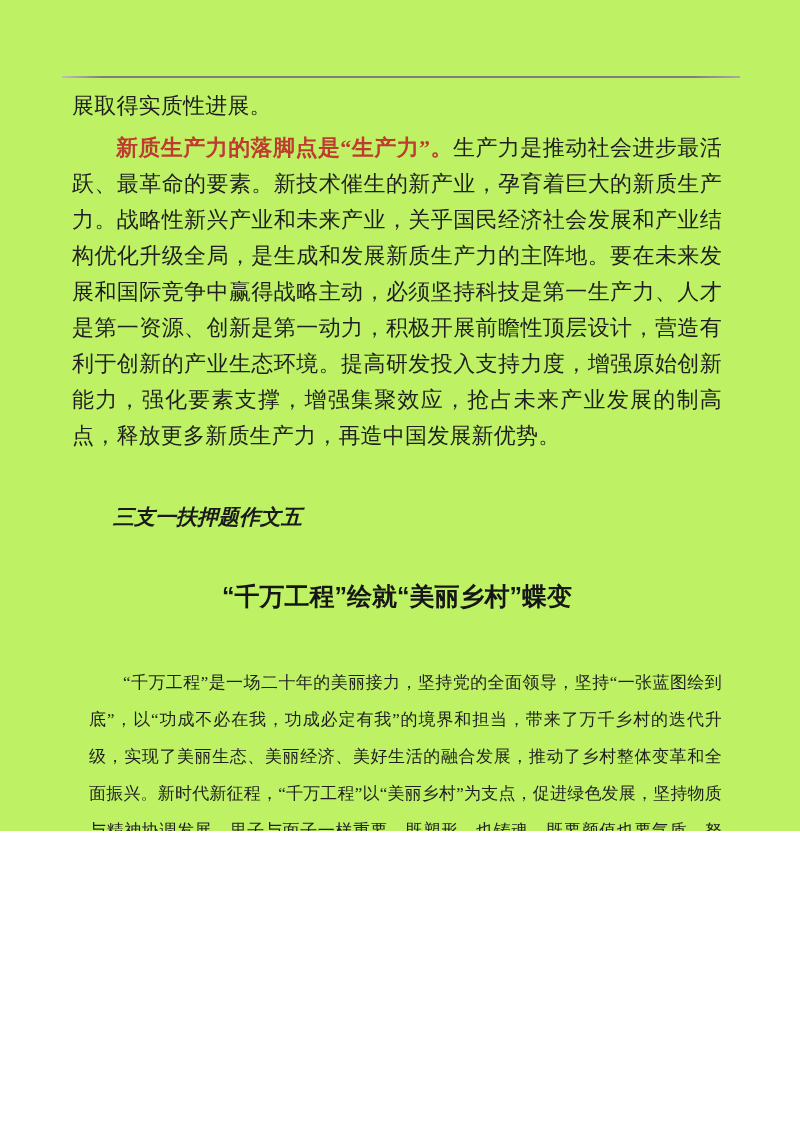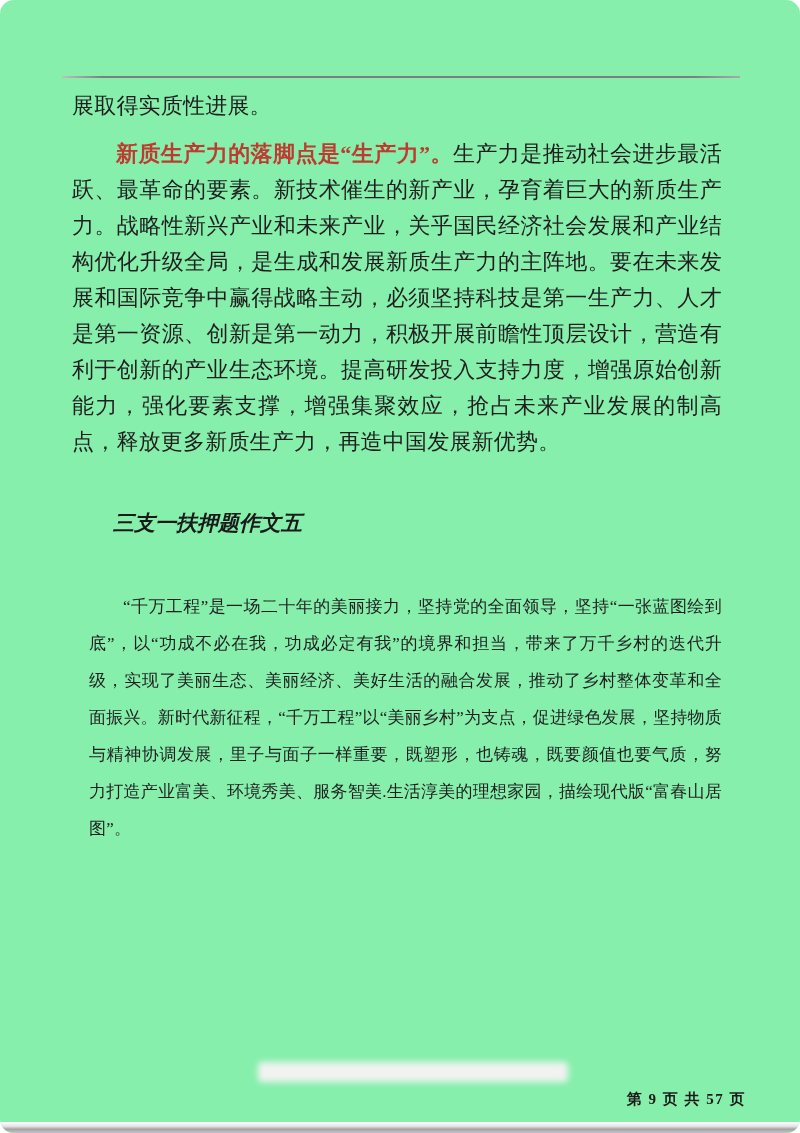--- a/index.html
+++ b/index.html
@@ -1,24 +1,23 @@
 <!DOCTYPE html>
 <html><head>
 <meta charset="utf-8">
 <style>
   html, body { margin: 0; padding: 0; background: #ffffff; }
   .page {
     position: relative;
     width: 800px;
-    height: 1133px;
-    background: #86efac;
+    height: 831px;
+    background: #bef264;
     overflow: hidden;
     font-family: "Liberation Serif", "DejaVu Serif", serif;
     color: #1f1f1f;
-    border-radius: 14px;
   }
   .top-rule {
     position: absolute;
     left: 62px;
     top: 76px;
     width: 678px;
     height: 2px;
     background: linear-gradient(to right, #c0c0c0 0%, #7e7e7e 6%, #7e7e7e 93%, #a9a9a9 100%);
   }
   .content {
@@ -35,21 +34,21 @@
     letter-spacing: 0.2px;
   }
   p.body2 {
     margin: 48px 0 0 17px;
     font-size: 17px;
     line-height: 37px;
     text-align: justify;
     letter-spacing: 0.2px;
   }
   p.indent { text-indent: 2em; }
-  p.pb { margin-top: 12px; }
+  p.pb { margin-top: 6px; }
   .red {
     color: #bf3a30;
     font-weight: bold;
   }
   h2.heading {
     margin: 46px 0 0 0;
     padding-left: 41px;
     font-family: "Liberation Sans", "DejaVu Sans", sans-serif;
     font-size: 21px;
     line-height: 34px;
@@ -103,20 +102,21 @@
 
   <div class="content">
 
     <p class="body">展取得实质性进展。</p>
 
     <p class="body indent pb"><span class="red">新质生产力的落脚点是“生产力”。</span><span>生产力是推动社会进步最活跃、最革命的要素。新技术催生的新产业，孕育着巨大的新质生产力。战略性新兴产业和未来产业，关乎国民经济社会发展和产业结构优化升级全局，是生成和发展新质生产力的主阵地。要在未来发展和国际竞争中赢得战略主动，必须坚持科技是第一生产力、人才是第一资源、创新是第一动力，积极开展前瞻性顶层设计，营造有利于创新的产业生态环境。提高研发投入支持力度，增强原始创新能力，强化要素支撑，增强集聚效应，抢占未来产业发展的制高点，释放更多新质生产力，再造中国发展新优势。</span></p>
 
 
     <h2 class="heading">三支一扶押题作文五</h2>
 
+    <h1 class="title">“千万工程”绘就“美丽乡村”蝶变</h1>
 
     <p class="body2 indent">“千万工程”是一场二十年的美丽接力，坚持党的全面领导，坚持“一张蓝图绘到底”，以“功成不必在我，功成必定有我”的境界和担当，带来了万千乡村的迭代升级，实现了美丽生态、美丽经济、美好生活的融合发展，推动了乡村整体变革和全面振兴。新时代新征程，“千万工程”以“美丽乡村”为支点，促进绿色发展，坚持物质与精神协调发展，里子与面子一样重要，既塑形，也铸魂，既要颜值也要气质，努力打造产业富美、环境秀美、服务智美.生活淳美的理想家园，描绘现代版“富春山居图”。</p>
 
   </div>
 
   <div class="smudge"></div>
 
   <div class="footer">第 9 页 共 57 页</div>
 
   <div class="bottom-edge"></div>

